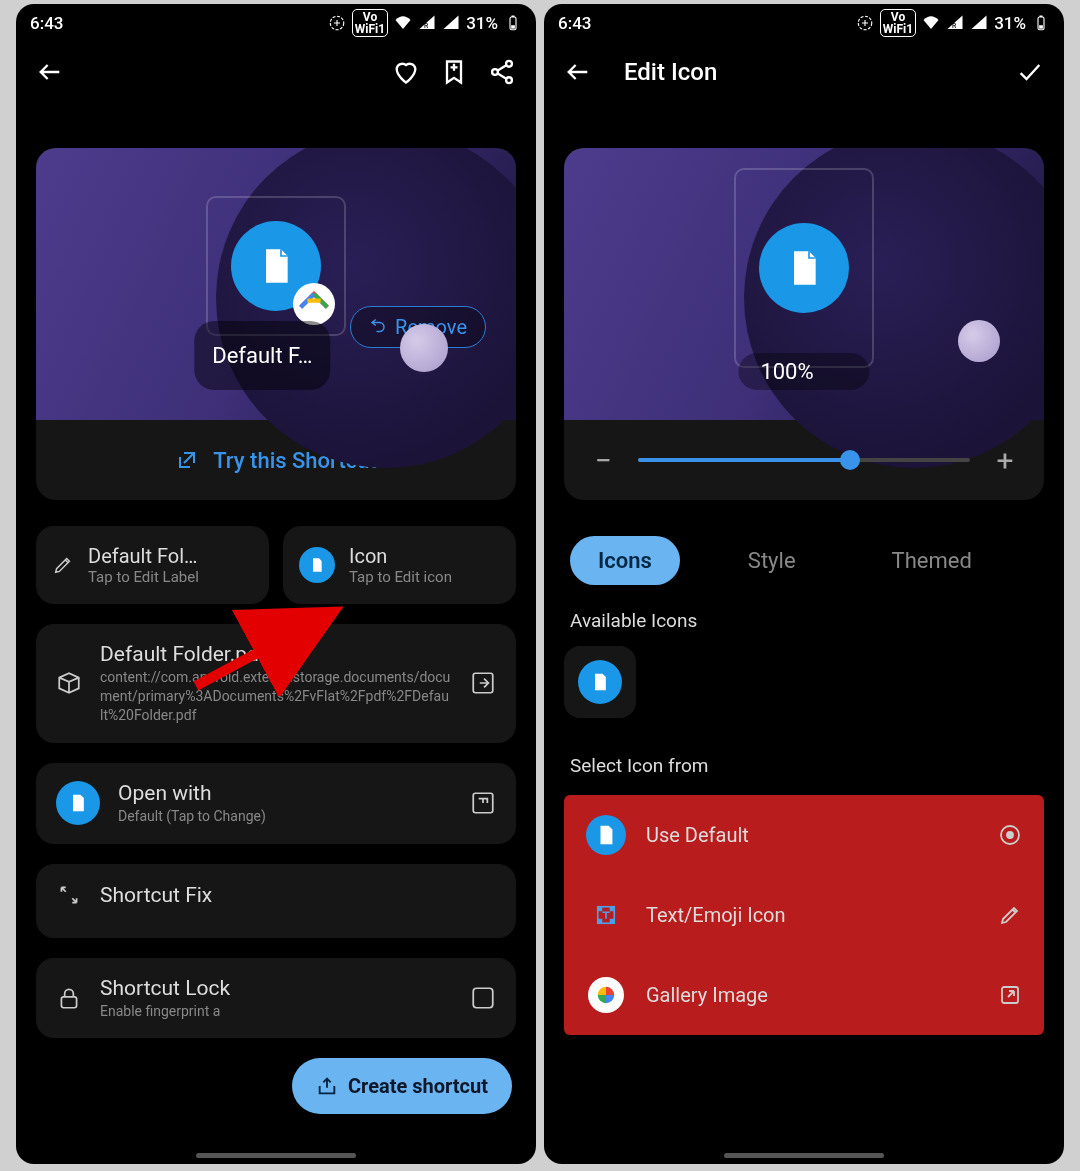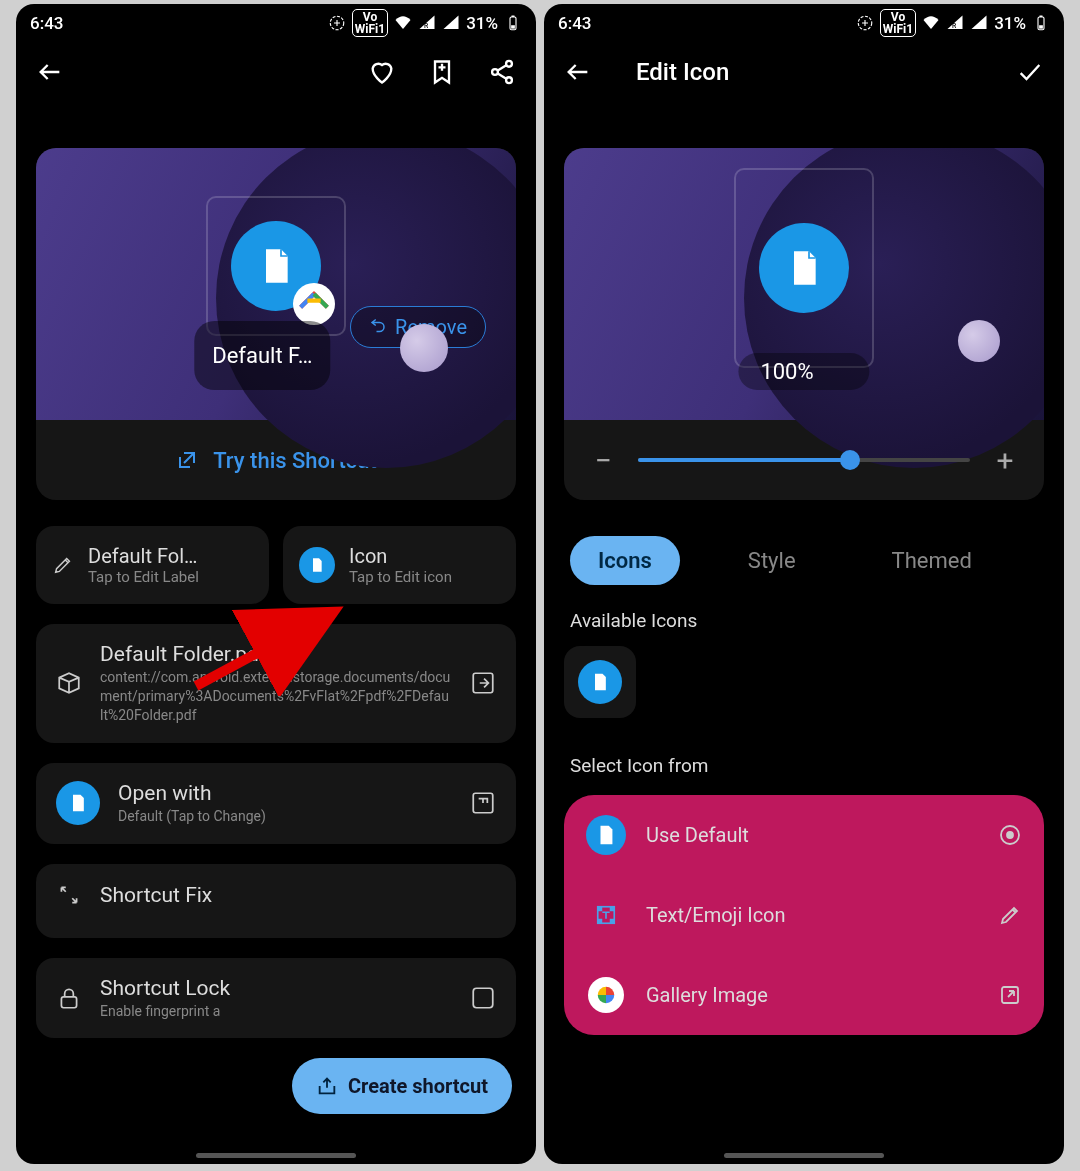--- a/index.html
+++ b/index.html
@@ -42,21 +42,21 @@
     flex-direction: column;
     align-items: center;
   }
   .app-bar {
     height: 60px;
     display: flex;
     align-items: center;
     justify-content: space-between;
     padding: 0 20px;
   }
-  .app-bar-left, .app-bar-right { display: flex; align-items: flex-start; gap: 32px; }
+  .app-bar-left, .app-bar-right { display: flex; align-items: flex-start; gap: 20px; }
   .app-bar svg { width: 28px; height: 28px; fill: none; stroke: #fff; stroke-width: 2; }
   .app-bar-title { font-size: 24px; font-weight: 500; margin-left: 12px; }
   .content { padding: 0 20px; }
 
   
   .preview-card { background: #161616; border-radius: 20px; overflow: hidden; margin-top: 46px; }
   .preview-wallpaper {
     height: 272px;
     background: linear-gradient(115deg, #4c3c8c 0%, #3e2f78 50%, #1a143a 100%);
     position: relative;
@@ -295,21 +295,21 @@
     border-radius: 26px;
   }
   .tab.active { background: #6ab4f2; color: #002844; font-weight: 600; }
   .section-label { font-size: 19px; color: #ddd; margin-top: 24px; padding: 0 6px; }
   .icon-tile {
     width: 72px; height: 72px; border-radius: 16px; background: #161616;
     margin-top: 14px; display: flex; align-items: center; justify-content: center;
   }
   .icon-tile .circle { width: 44px; height: 44px; border-radius: 50%; background: #1a97e6; display: flex; align-items: center; justify-content: center; }
   .icon-tile .circle svg { width: 20px; height: 20px; fill: #fff; }
-  .source-card { background: #be185d; border-radius: 30px; margin-top: 18px; overflow: hidden; }
+  .source-card { background: #b91c1c; border-radius: 6px; margin-top: 18px; overflow: hidden; }
   .source-row { display: flex; align-items: center; gap: 20px; padding: 20px 22px; }
   .source-row .lead {
     width: 40px; height: 40px; display: flex; align-items: center; justify-content: center;
   }
   .source-row .lead.circle { border-radius: 50%; background: #1a97e6; }
   .source-row .lead svg { width: 22px; height: 22px; }
   .source-row .title { flex: 1; font-size: 20px; color: #ddd; }
   .source-row svg.trail { width: 24px; height: 24px; stroke: #ccc; fill: none; stroke-width: 1.8; }
   .photos-icon {
     width: 36px; height: 36px; border-radius: 50%; background: #fff;

